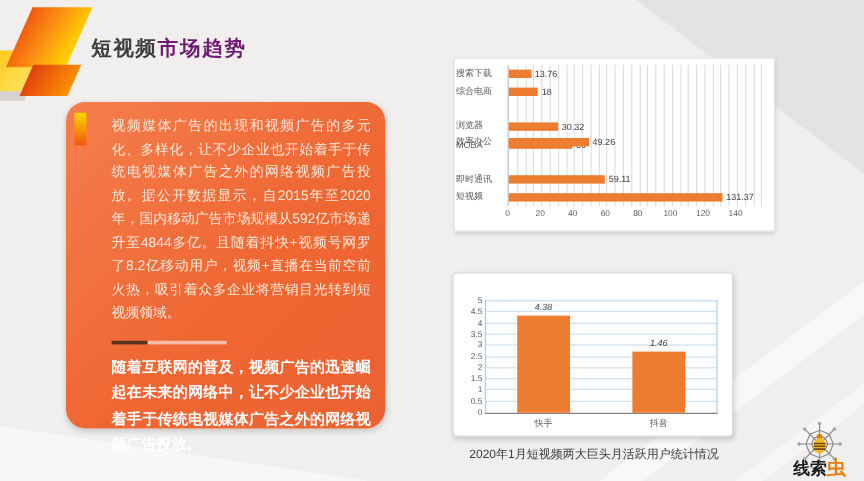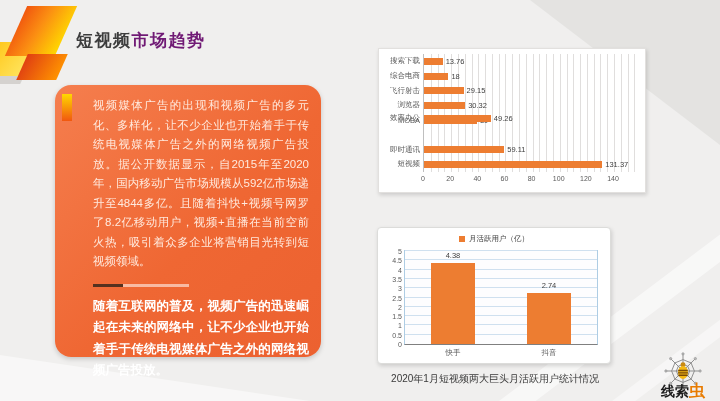--- a/index.html
+++ b/index.html
@@ -47,21 +47,21 @@
   .para2{font-size:12.5px;line-height:21.5px;color:#ffffff;font-weight:bold;text-align:justify;}
 
   
   .chart1{position:absolute;left:378px;top:48px;width:268px;height:145px;
     background:#ffffff;border:1px solid #e2e0de;box-sizing:border-box;
     box-shadow:1px 2px 4px rgba(0,0,0,.15);}
   .c1-plot{position:absolute;left:44px;top:5px;right:8px;height:118px;
     border-left:1px solid #bfbfbf;}
   .gl{position:absolute;top:0;bottom:0;width:1px;background:#e0dedd;}
   .c1row{position:absolute;left:0;right:0;height:14.7px;display:flex;align-items:center;z-index:1;}
-  .c1cat{position:absolute;left:-44px;width:40px;text-align:right;font-size:7.5px;color:#595959;
+  .c1cat{position:absolute;left:-44px;width:40px;text-align:left;font-size:7.5px;color:#595959;
     white-space:nowrap;}
   .c1bar{height:7px;background:#ED7D31;}
   .c1val{margin-left:3px;font-size:7.5px;color:#404040;white-space:nowrap;}
   .c1ticks{position:absolute;left:44px;top:126px;right:8px;height:12px;}
   .c1tick{position:absolute;transform:translateX(-50%);font-size:7px;color:#595959;}
 
   .caption1{position:absolute;left:335px;top:198px;width:345px;text-align:center;
     font-size:10px;color:#3a3a3a;}
 
   
@@ -70,21 +70,21 @@
     box-shadow:1px 2px 4px rgba(0,0,0,.15);}
   .legend{position:absolute;top:6px;left:0;right:0;display:flex;justify-content:center;
     align-items:center;gap:4px;font-size:7.5px;color:#404040;}
   .legend-swatch{width:6px;height:6px;background:#ED7D31;display:inline-block;}
   .c2-plot{position:absolute;left:26px;top:22px;right:12px;bottom:18px;
     border:1px solid #aecde4;border-bottom:1px solid #7f7f7f;background:#fdfdfe;}
   .c2gl{position:absolute;left:0;right:0;height:1px;background:#cfe0ef;}
   .c2ylab{position:absolute;right:calc(100% + 3px);transform:translateY(50%);
     font-size:7px;color:#595959;white-space:nowrap;}
   .c2bar{position:absolute;width:44px;background:#ED7D31;transform:translateX(-50%);bottom:0;z-index:1;}
-  .c2val{position:absolute;transform:translateX(-50%);font-size:7.5px;color:#404040;z-index:1;}
+  .c2val{position:absolute;transform:translateX(-50%);font-size:7.5px;color:#404040;z-index:1;font-style:italic;}
   .c2xlab{position:absolute;top:calc(100% + 4px);transform:translateX(-50%);
     font-size:7.5px;color:#595959;white-space:nowrap;}
 
   .caption2{position:absolute;left:380px;top:372px;width:230px;text-align:center;
     font-size:10px;color:#3a3a3a;}
 
   
   .logo{position:absolute;right:4px;bottom:3px;width:66px;display:flex;
     flex-direction:column;align-items:center;}
   .logo-text{font-size:14px;font-weight:bold;line-height:14px;margin-top:-6px;}
@@ -156,25 +156,20 @@
         <div class="c1row" style="top: 0px;">
           <span class="c1cat">搜索下载</span>
           <div class="c1bar" style="width: 18.6743px;"></div>
           <span class="c1val">13.76</span>
         </div>
         <div class="c1row" style="top: 14.7px;">
           <span class="c1cat">综合电商</span>
           <div class="c1bar" style="width: 24.4286px;"></div>
           <span class="c1val">18</span>
         </div>
-        <div class="c1row" style="top: 29.4px;">
-          <span class="c1cat">飞行射击</span>
-          <div class="c1bar" style="width: 39.5607px;"></div>
-          <span class="c1val">29.15</span>
-        </div>
         <div class="c1row" style="top: 44.1px;">
           <span class="c1cat">浏览器</span>
           <div class="c1bar" style="width: 41.1486px;"></div>
           <span class="c1val">30.32</span>
         </div>
         <div class="c1row" style="top: 58.8px;">
           <span class="c1cat">MOBA</span>
           <div class="c1bar" style="width: 52.9286px;"></div>
           <span class="c1val">39</span>
         </div>
@@ -200,24 +195,20 @@
         <span class="c1tick" style="left: 54.2857px;">40</span>
         <span class="c1tick" style="left: 81.4286px;">60</span>
         <span class="c1tick" style="left: 108.571px;">80</span>
         <span class="c1tick" style="left: 135.714px;">100</span>
         <span class="c1tick" style="left: 162.857px;">120</span>
         <span class="c1tick" style="left: 190px;">140</span>
       </div>
   </div>
 
   <div class="chart2">
-    <div class="legend">
-      <span class="legend-swatch"></span>
-      <span>月活跃用户（亿）</span>
-    </div>
     <div class="c2-plot">
         <span class="c2ylab" style="bottom: 0%;">0</span>
         <div class="c2gl" style="bottom: 10%;"></div>
         <span class="c2ylab" style="bottom: 10%;">0.5</span>
         <div class="c2gl" style="bottom: 20%;"></div>
         <span class="c2ylab" style="bottom: 20%;">1</span>
         <div class="c2gl" style="bottom: 30%;"></div>
         <span class="c2ylab" style="bottom: 30%;">1.5</span>
         <div class="c2gl" style="bottom: 40%;"></div>
         <span class="c2ylab" style="bottom: 40%;">2</span>
@@ -230,21 +221,21 @@
         <div class="c2gl" style="bottom: 80%;"></div>
         <span class="c2ylab" style="bottom: 80%;">4</span>
         <div class="c2gl" style="bottom: 90%;"></div>
         <span class="c2ylab" style="bottom: 90%;">4.5</span>
         <div class="c2gl" style="bottom: 100%;"></div>
         <span class="c2ylab" style="bottom: 100%;">5</span>
         <div class="c2bar" style="left: 25%; height: 87.6%;"></div>
         <span class="c2val" style="left: 25%; bottom: calc(87.6% + 3px);">4.38</span>
         <span class="c2xlab" style="left: 25%;">快手</span>
         <div class="c2bar" style="left: 75%; height: 54.8%;"></div>
-        <span class="c2val" style="left: 75%; bottom: calc(54.8% + 3px);">2.74</span>
+        <span class="c2val" style="left: 75%; bottom: calc(54.8% + 3px);">1.46</span>
         <span class="c2xlab" style="left: 75%;">抖音</span>
       </div>
   </div>
   <div class="caption2">2020年1月短视频两大巨头月活跃用户统计情况</div>
 
   <div class="logo">
     <svg width="38" height="38" viewBox="0 0 40 40">
       <g stroke="#8a8a8a" stroke-width="1" fill="none">
         <line x1="20" y1="20" x2="20" y2="2"></line>
           <line x1="20" y1="20" x2="33" y2="7"></line>

